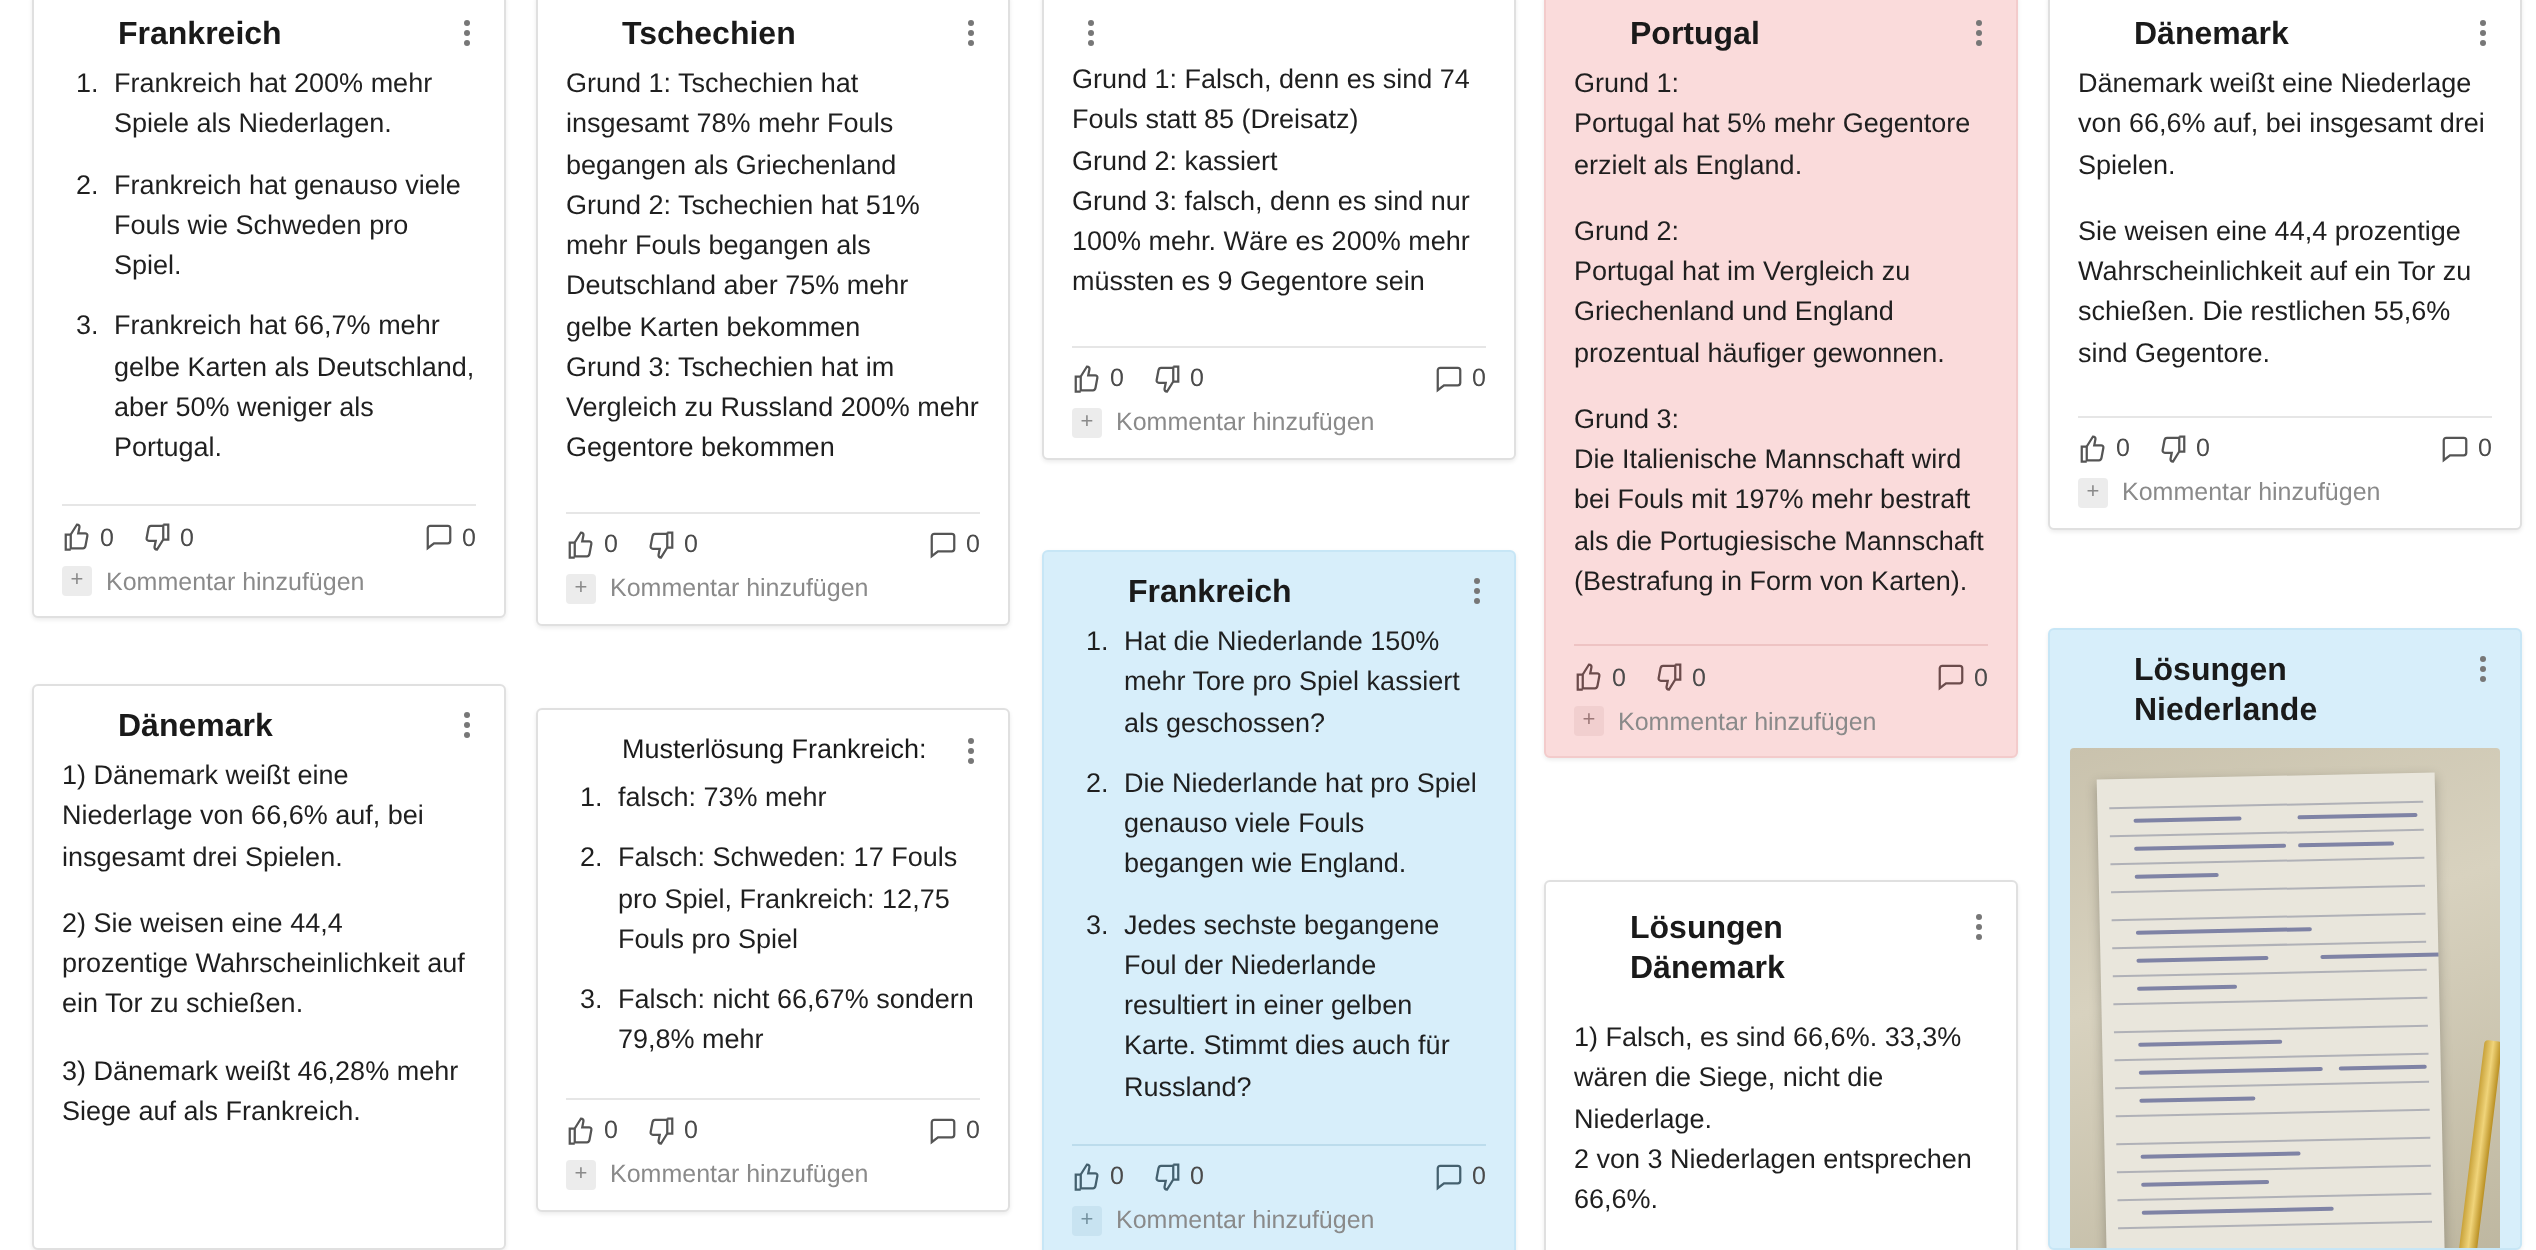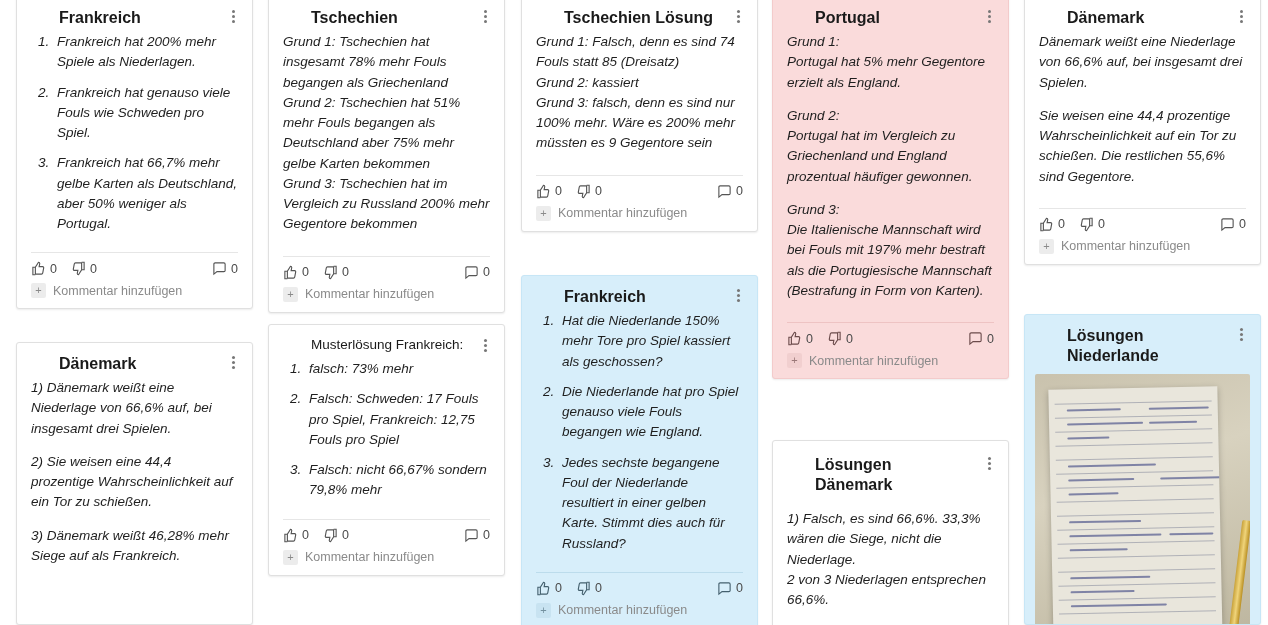--- a/index.html
+++ b/index.html
@@ -59,21 +59,20 @@
     height: 3px;
     border-radius: 50%;
     background: #777;
     margin: 1px 0;
   }
   .card-body {
     padding: 0 14px 4px 14px;
     font-size: 13.5px;
     color: #1f1f1f;
     line-height: 1.5;
-    font-style: italic;
   }
   .card-body p { margin: 0 0 13px 0; }
   .card-body p.tight { margin: 0; }
   .card-body ol {
     margin: 0 0 6px 0;
     padding-left: 22px;
   }
   .card-body ol li {
     margin-bottom: 10px;
     padding-left: 4px;
@@ -250,21 +249,20 @@
       </div>
     </div>
     <div class="addcomment">
       <span class="plusbox">+</span>
       <span>Kommentar hinzufügen</span>
     </div>
   </div>
 
   <div class="card" style="left:521px; top:-4px; width:237px;">
     <div class="card-head">
-      <div class="card-title">Tschechien Lösung</div>
       <div class="kebab">
           <i></i>
           <i></i>
           <i></i>
         </div>
     </div>
     <div class="card-body">
       <p class="tight">Grund 1: Falsch, denn es sind 74 Fouls statt 85 (Dreisatz)</p>
       <p class="tight">Grund 2: kassiert</p>
       <p>Grund 3: falsch, denn es sind nur 100% mehr. Wäre es 200% mehr müssten es 9 Gegentore sein</p>
@@ -395,21 +393,21 @@
           <i></i>
         </div>
     </div>
     <div class="card-body">
       <p>1) Dänemark weißt eine Niederlage von 66,6% auf, bei insgesamt drei Spielen.</p>
       <p>2) Sie weisen eine 44,4 prozentige Wahrscheinlichkeit auf ein Tor zu schießen.</p>
       <p>3) Dänemark weißt 46,28% mehr Siege auf als Frankreich.</p>
     </div>
   </div>
 
-  <div class="card" style="left:268px; top:324px; width:237px;">
+  <div class="card" style="left:268px; top:354px; width:237px;">
     <div class="card-head" style="padding-top:10px;">
       <div class="card-title" style="font-weight:normal; font-size:13.5px;">Musterlösung Frankreich:</div>
       <div class="kebab">
           <i></i>
           <i></i>
           <i></i>
         </div>
     </div>
     <div class="card-body">
       <ol>

